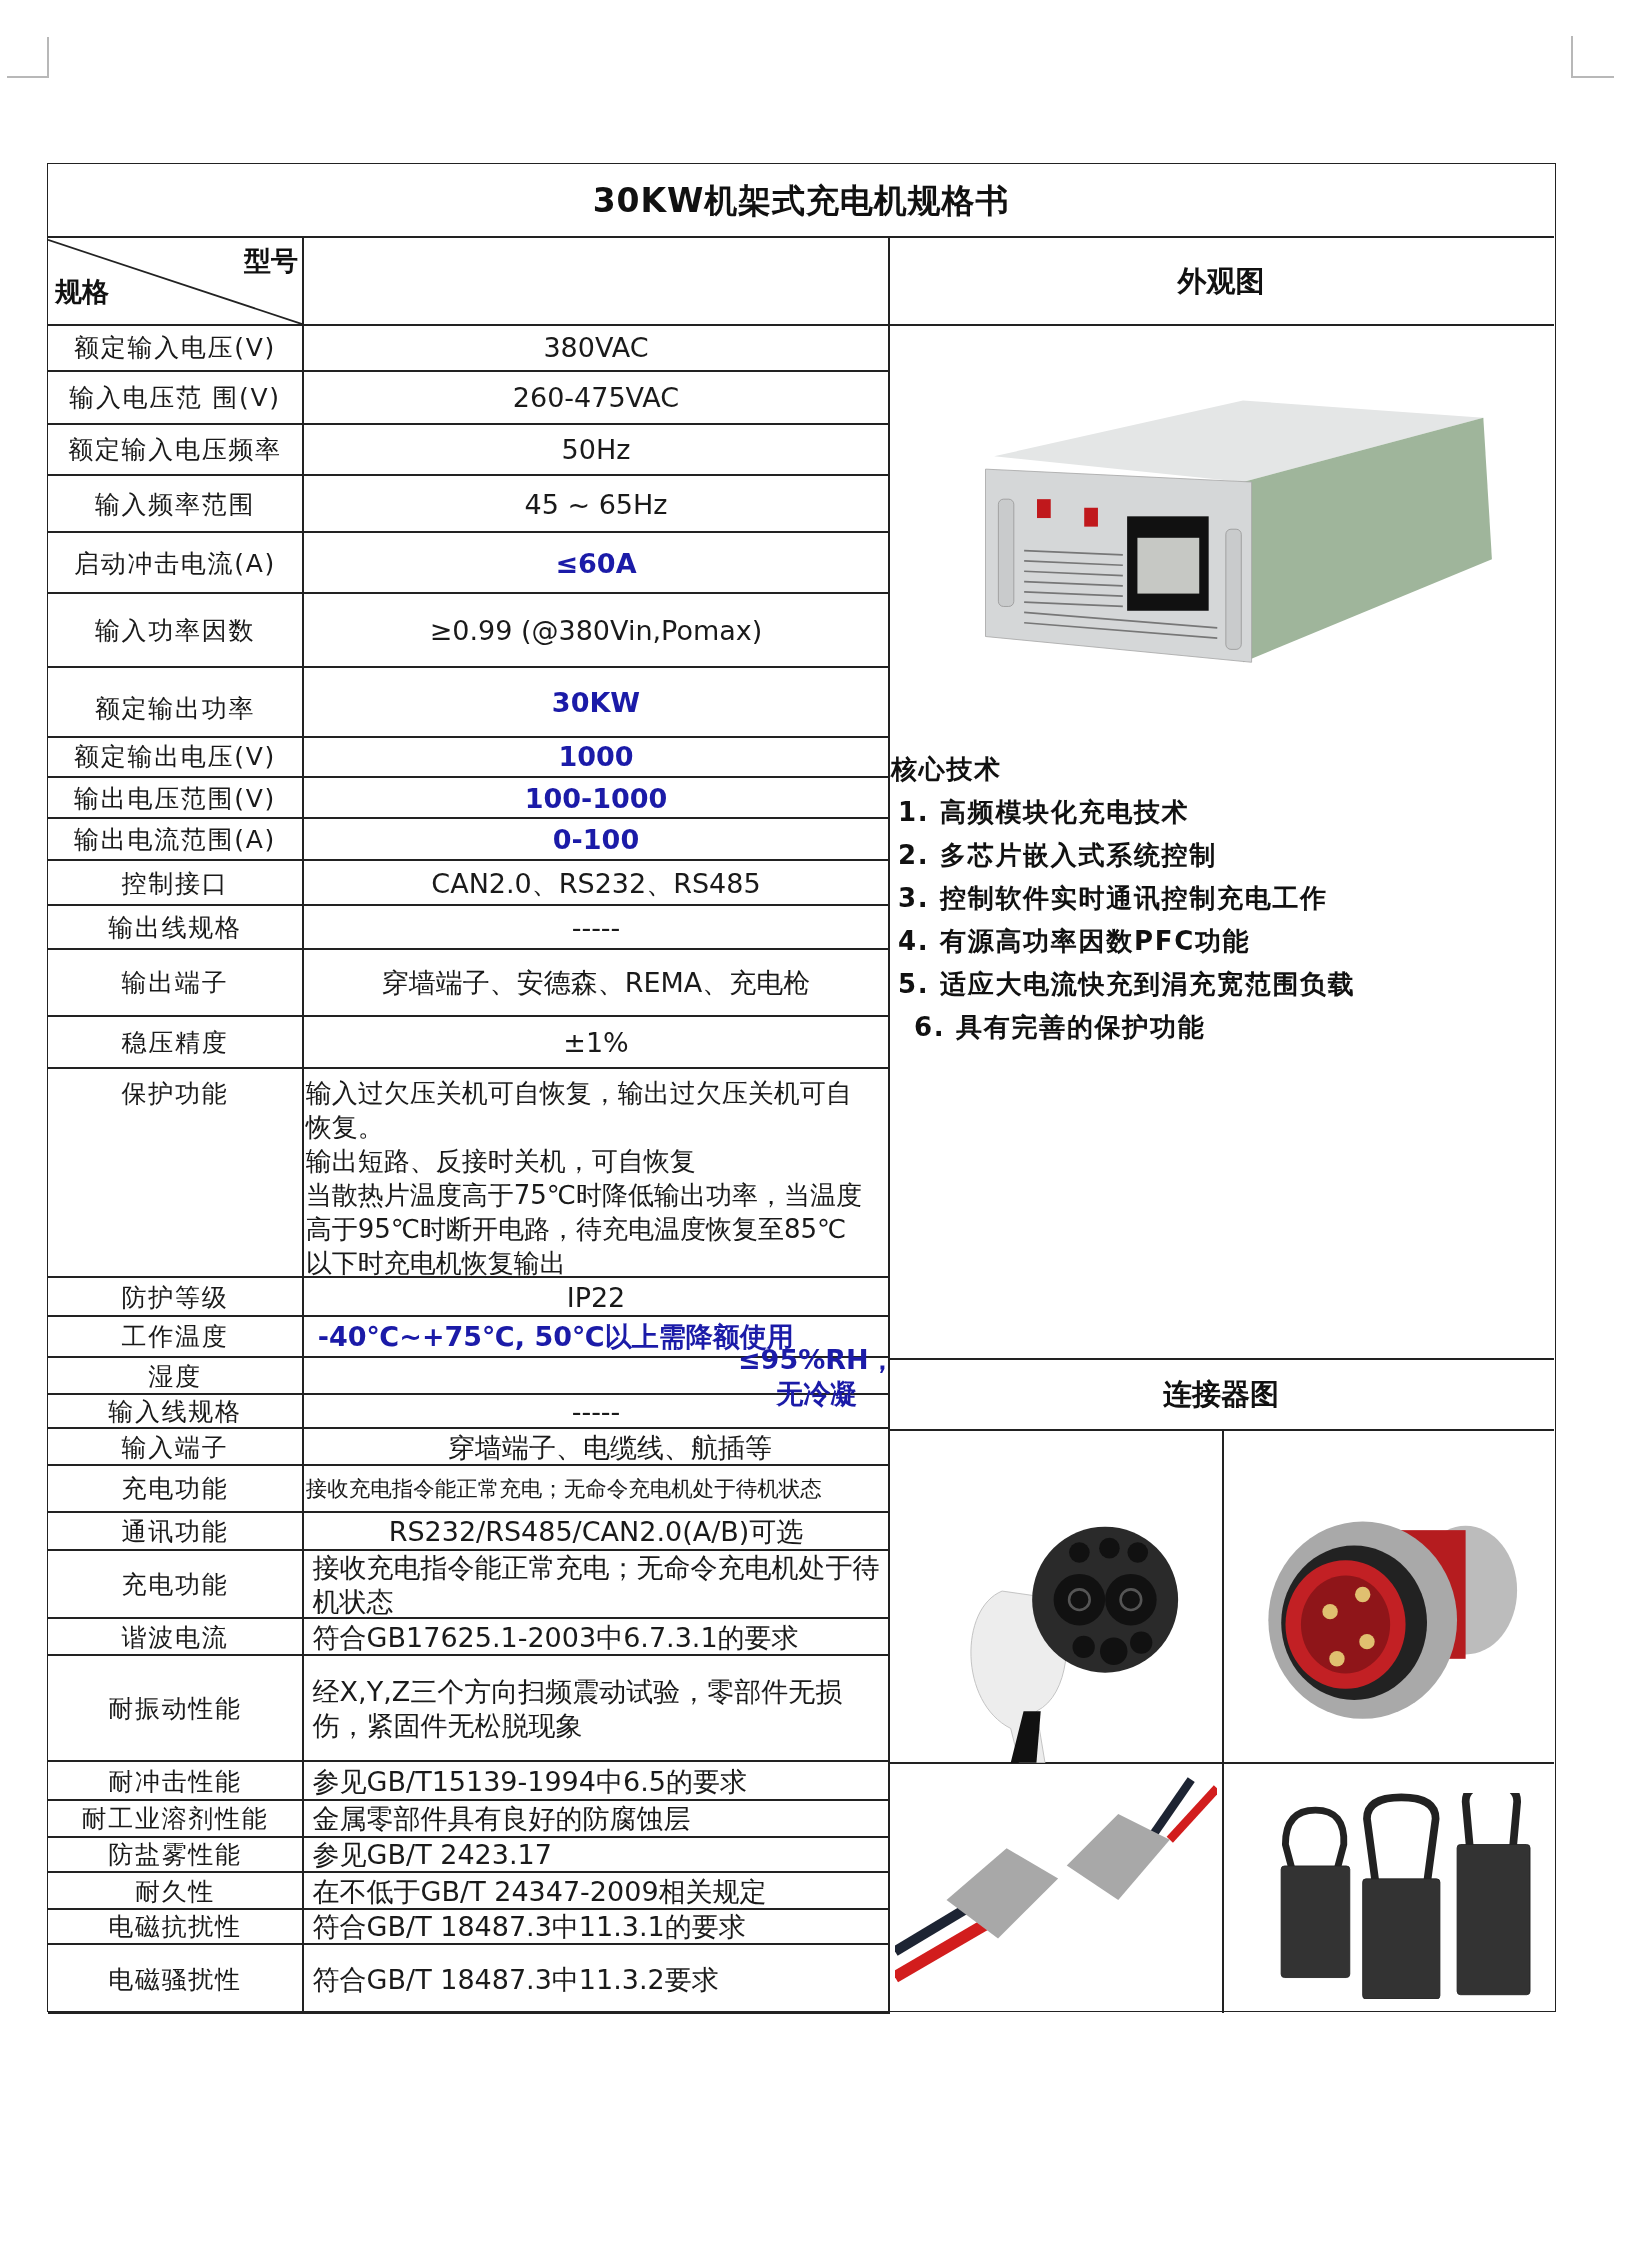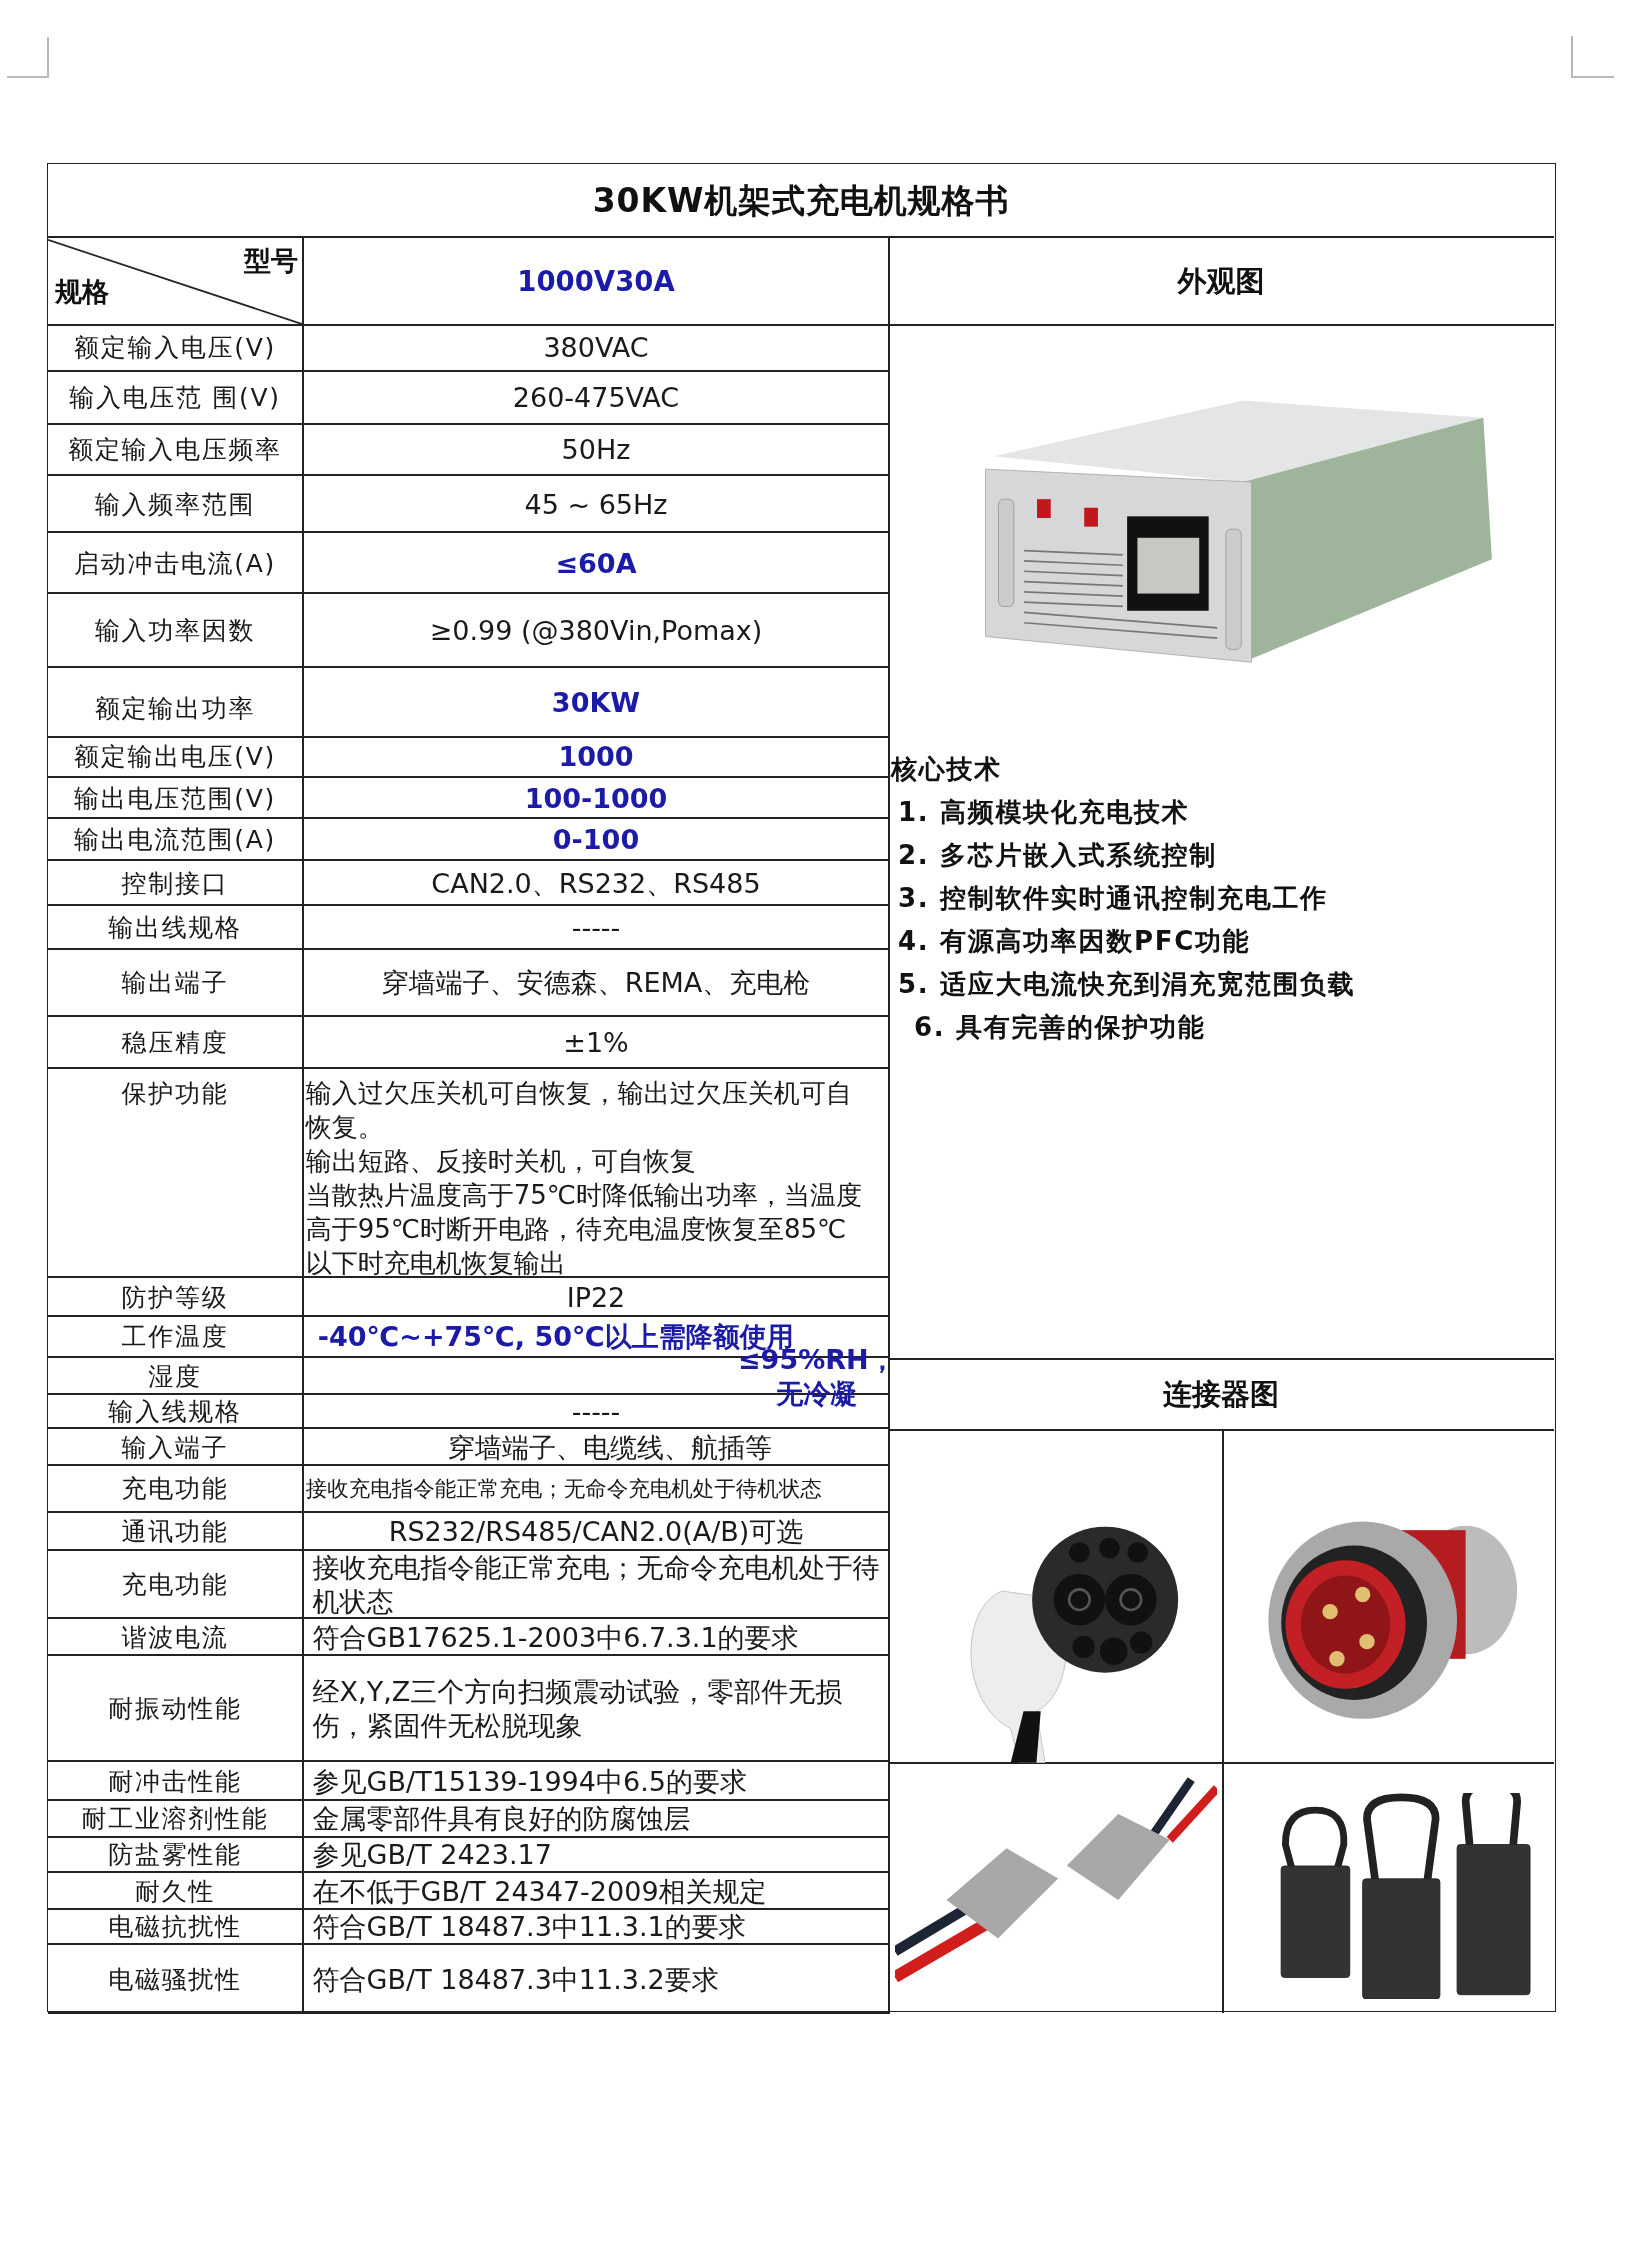--- a/index.html
+++ b/index.html
@@ -31,21 +31,20 @@
   <div class="cell title" style="left:0;top:0;width:1506px;height:74px;">30KW机架式充电机规格书</div>
   <div class="line" style="left:0;top:72px;width:1506px;height:1.7px;"></div>
 
   <div class="line" style="left:254px;top:74px;width:1.7px;height:1776px;"></div>
   <div class="line" style="left:840px;top:74px;width:1.7px;height:1776px;"></div>
   <svg style="position:absolute;left:0;top:74px;" width="256" height="88" viewBox="0 0 298 102">
       <line x1="0" y1="2" x2="296" y2="100" stroke="#222" stroke-width="2"></line>
     </svg>
   <div style="position:absolute;left:196px;top:79px;font-size:27px;font-weight:bold;">型号</div>
   <div style="position:absolute;left:6.9px;top:110px;font-size:27px;font-weight:bold;">规格</div>
-  <div class="cell val blue" style="left:256px;top:74px;width:584px;height:86px;font-size:27.5px;">1000V30A</div>
   <div class="cell hdr" style="left:841px;top:74px;width:664px;height:86px;">外观图</div>
   <div class="line" style="left:0;top:160px;width:1506px;height:1.7px;"></div>
 
   <div id="rows">
       <div class="line" style="left: 0px; top: 206px; width: 841px; height: 1.7px;"></div>
       <div class="cell lbl" style="left: 0px; top: 160px; width: 254px; height: 48px;">额定输入电压(V)</div>
       <div class="cell val" style="left: 256px; top: 160px; width: 584px; height: 48px;">380VAC</div>
       <div class="line" style="left: 0px; top: 259px; width: 841px; height: 1.7px;"></div>
       <div class="cell lbl" style="left: 0px; top: 208px; width: 254px; height: 52px;">输入电压范 围(V)</div>
       <div class="cell val" style="left: 256px; top: 208px; width: 584px; height: 52px;">260-475VAC</div>

